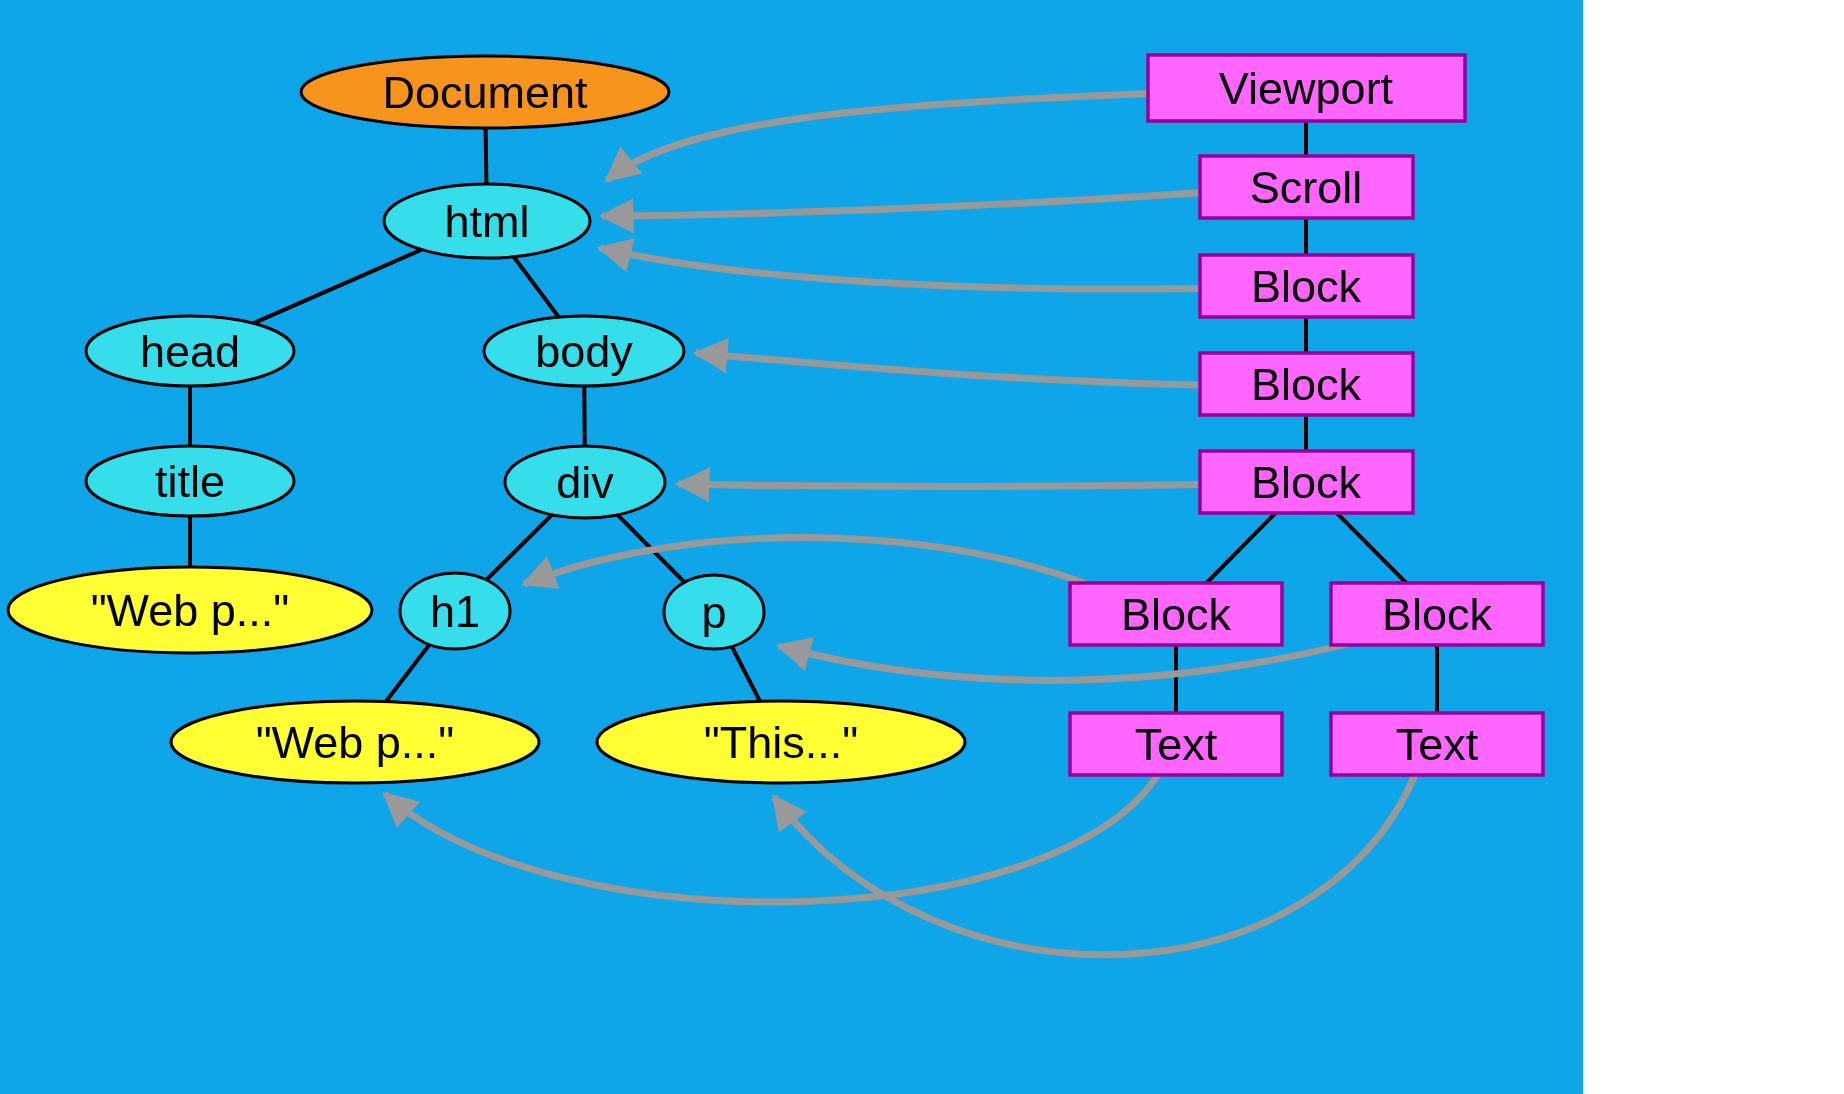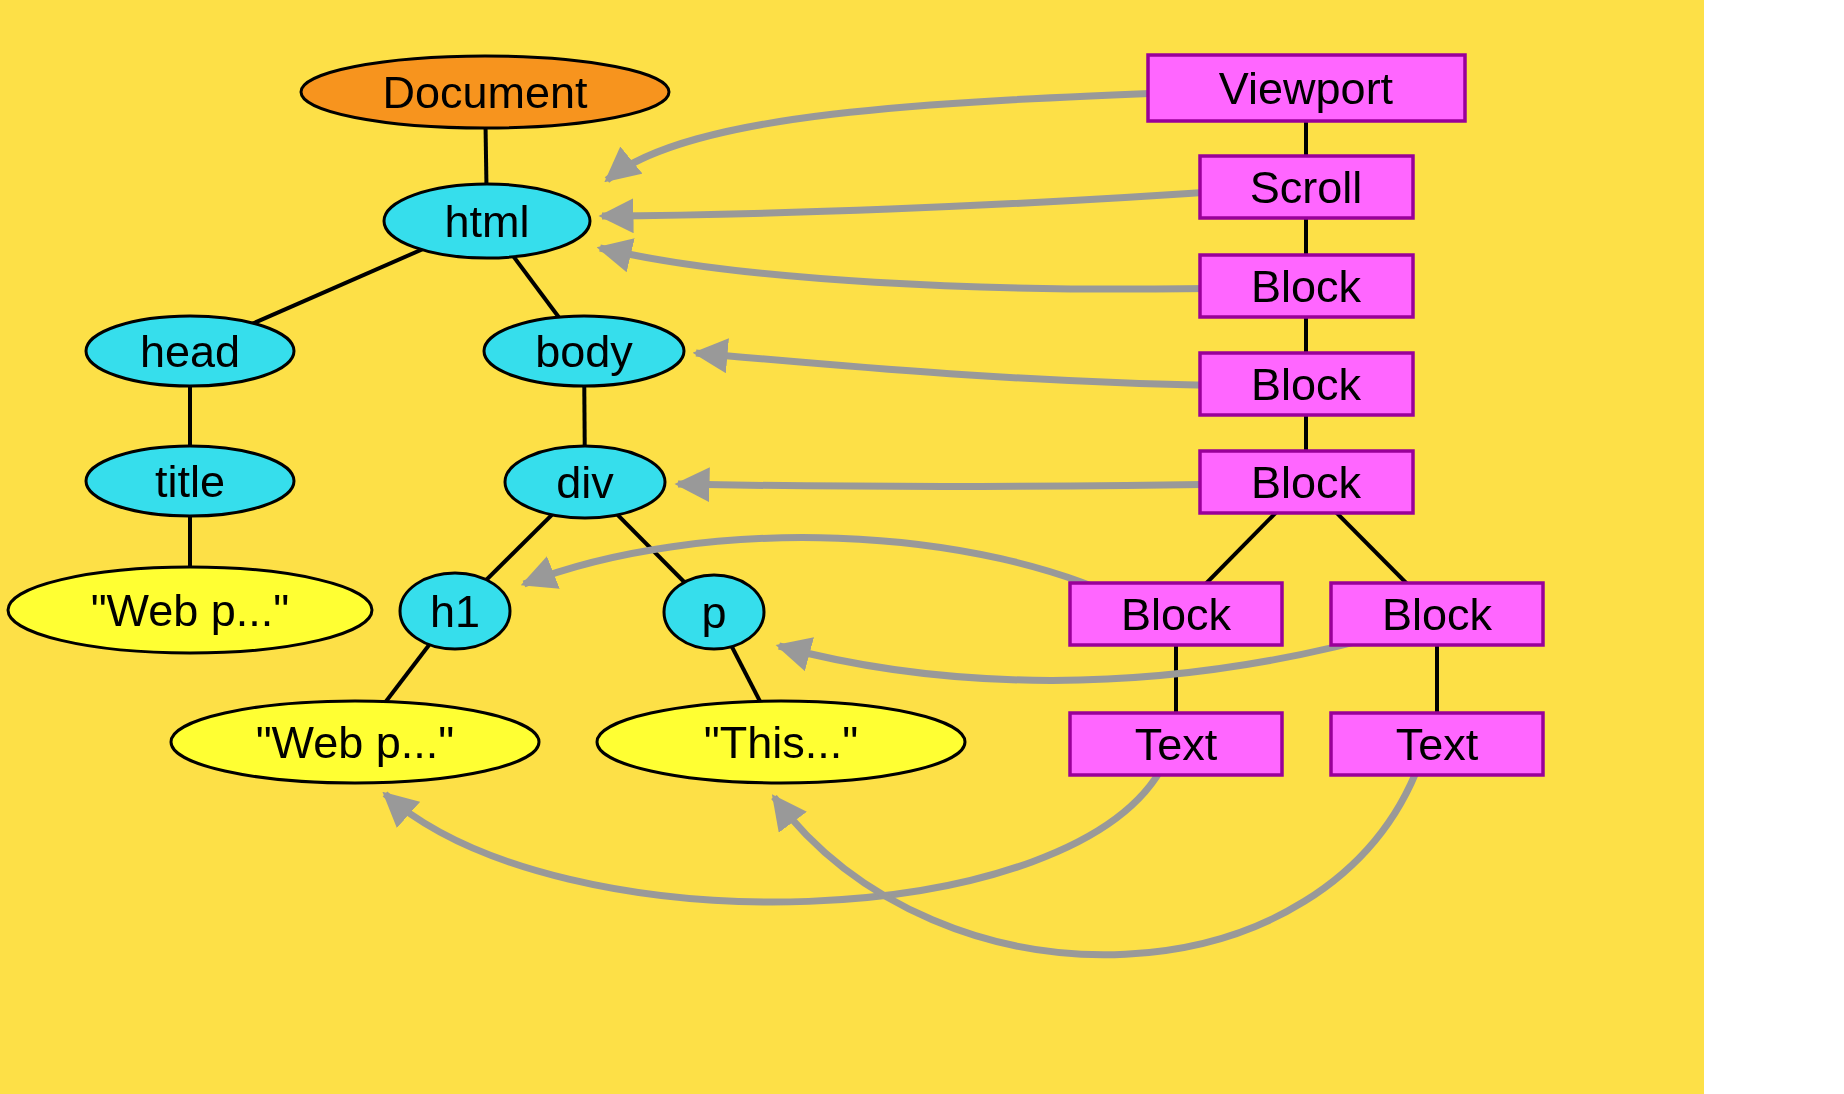--- a/index.html
+++ b/index.html
@@ -2,23 +2,23 @@
 <html><head>
   <meta charset="utf-8">
   <style>
     html, body {
       margin: 0;
       padding: 0;
       background: #ffffff;
     }
     .canvas {
       position: relative;
-      width: 1704px;
+      width: 1583px;
       height: 1094px;
-      background: #fde047;
+      background: #0ea5e9;
       font-family: "Liberation Sans", sans-serif;
       overflow: hidden;
     }
     svg text {
       font-family: "Liberation Sans", sans-serif;
       font-size: 45px;
       fill: #000000;
       text-anchor: middle;
       dominant-baseline: central;
     }

